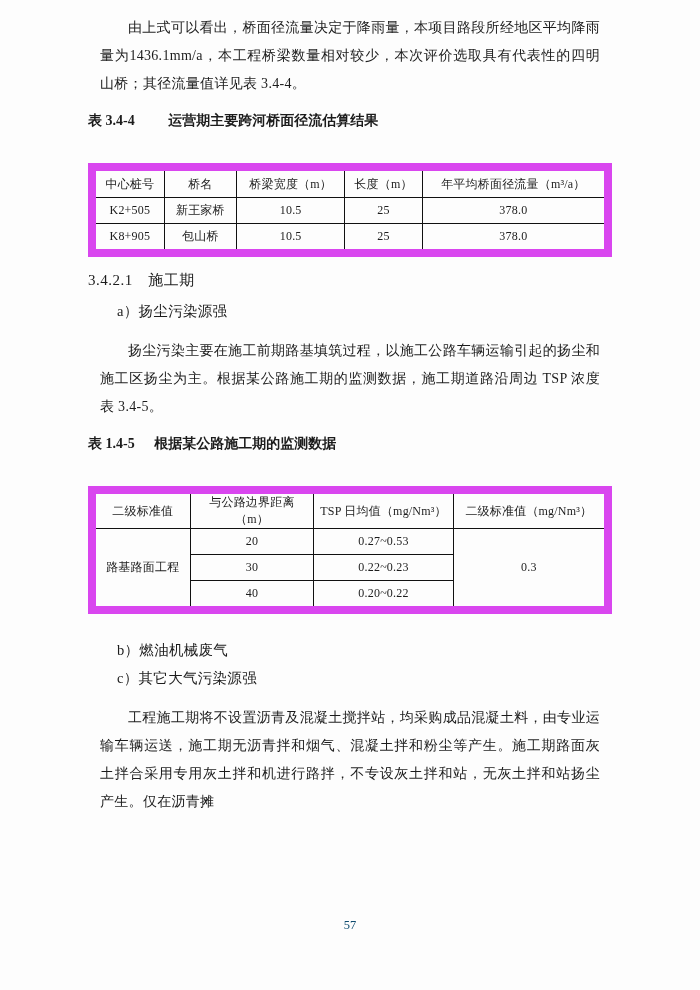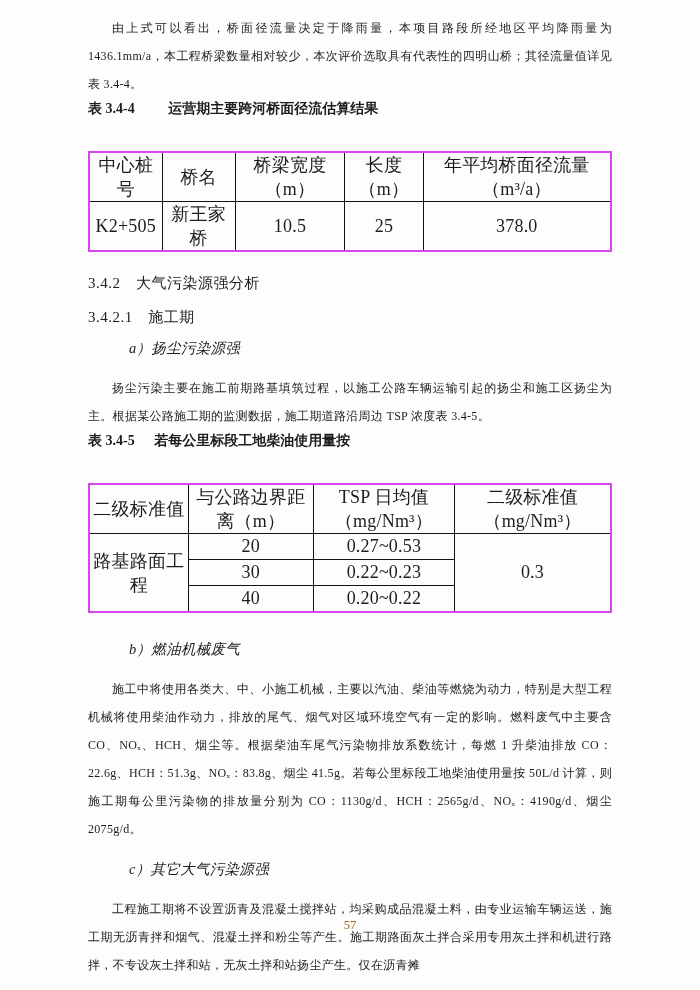--- a/index.html
+++ b/index.html
@@ -32,35 +32,34 @@
     line-height: 16px;
     color: #2a2a2a;
   }
   .header-rule {
     margin-top: 6px;
     border-bottom: 2px solid #111;
     height: 0;
   }
   
   .para {
-    margin: 0;
-    font-size: 12px;
+    margin: 12px;
+    font-size: 14px;
     line-height: 28px;
     text-align: justify;
     text-indent: 2em;
     letter-spacing: 0.3px;
   }
   .para.first { margin-top: 14px; }
   .subhead {
-    margin: 12px;
+    margin: 0;
     font-size: 14.5px;
     line-height: 28px;
     text-indent: 2em;
     letter-spacing: 0.3px;
-    font-style: italic;
   }
   .h-num {
     margin: 0;
     font-weight: normal;
     font-size: 15px;
     line-height: 22px;
     letter-spacing: 0.5px;
   }
   .h-342  { margin-top: 20px; }
   .h-3421 { margin-top: 12px; }
@@ -73,22 +72,22 @@
     font-weight: bold;
     font-size: 14px;
     line-height: 22px;
   }
   .table-caption .cap-label-1 { margin-right: 2.4em; }
   .table-caption .cap-label-2 { margin-right: 1.4em; }
   
   table.data-table {
     width: 100%;
     border-collapse: collapse;
-    border: 2px solid #d946ef;
-    font-size: 18px;
+    border: 8px solid #d946ef;
+    font-size: 12px;
     table-layout: fixed;
     margin-top: 31px;
   }
   table.data-table th,
   table.data-table td {
     border: 1px solid #111;
     text-align: center;
     vertical-align: middle;
     font-weight: normal;
     padding: 0 2px;
@@ -97,21 +96,21 @@
   table.data-table th { height: 26px; }
   table.data-table td { height: 25px; }
   
   .page-number {
     position: absolute;
     top: 918px;
     left: 0;
     width: 700px;
     text-align: center;
     font-size: 12.5px;
-    color: #a16207;
+    color: #0c4a6e;
   }
 </style>
 </head>
 <body>
 
 <div class="page">
 
   <div class="content">
 
 
@@ -139,31 +138,37 @@
         </tr>
       </thead>
       <tbody>
         <tr>
           <td>K2+505</td>
           <td>新王家桥</td>
           <td>10.5</td>
           <td>25</td>
           <td>378.0</td>
         </tr>
+        <tr>
+          <td>K8+905</td>
+          <td>包山桥</td>
+          <td>10.5</td>
+          <td>25</td>
+          <td>378.0</td>
+        </tr>
       </tbody>
     </table>
 
-    <h3 class="h-num h-342">3.4.2　大气污染源强分析</h3>
     <h4 class="h-num h-3421">3.4.2.1　施工期</h4>
     <p class="subhead sub-a">a）扬尘污染源强</p>
 
     <p class="para">扬尘污染主要在施工前期路基填筑过程，以施工公路车辆运输引起的扬尘和施工区扬尘为主。根据某公路施工期的监测数据，施工期道路沿周边 TSP 浓度表 3.4-5。</p>
 
     <div class="table-caption">
-      <span class="cap-label-2">表 3.4-5</span><span>若每公里标段工地柴油使用量按</span>
+      <span class="cap-label-2">表 1.4-5</span><span>根据某公路施工期的监测数据</span>
     </div>
 
     <table class="data-table">
       <colgroup>
         <col style="width:19%">
           <col style="width:24%">
           <col style="width:27%">
           <col style="width:30%">
       </colgroup>
       <thead>
@@ -186,21 +191,20 @@
           <td>0.22~0.23</td>
         </tr>
         <tr>
           <td>40</td>
           <td>0.20~0.22</td>
         </tr>
       </tbody>
     </table>
 
     <p class="subhead sub-b">b）燃油机械废气</p>
-    <p class="para">施工中将使用各类大、中、小施工机械，主要以汽油、柴油等燃烧为动力，特别是大型工程机械将使用柴油作动力，排放的尾气、烟气对区域环境空气有一定的影响。燃料废气中主要含 CO、NOₓ、HCH、烟尘等。根据柴油车尾气污染物排放系数统计，每燃 1 升柴油排放 CO：22.6g、HCH：51.3g、NOₓ：83.8g、烟尘 41.5g。若每公里标段工地柴油使用量按 50L/d 计算，则施工期每公里污染物的排放量分别为 CO：1130g/d、HCH：2565g/d、NOₓ：4190g/d、烟尘 2075g/d。</p>
     <p class="subhead">c）其它大气污染源强</p>
     <p class="para">工程施工期将不设置沥青及混凝土搅拌站，均采购成品混凝土料，由专业运输车辆运送，施工期无沥青拌和烟气、混凝土拌和粉尘等产生。施工期路面灰土拌合采用专用灰土拌和机进行路拌，不专设灰土拌和站，无灰土拌和站扬尘产生。仅在沥青摊</p>
 
   </div>
 
   <div class="page-number">57</div>
 
 </div>
 
 </body></html>

